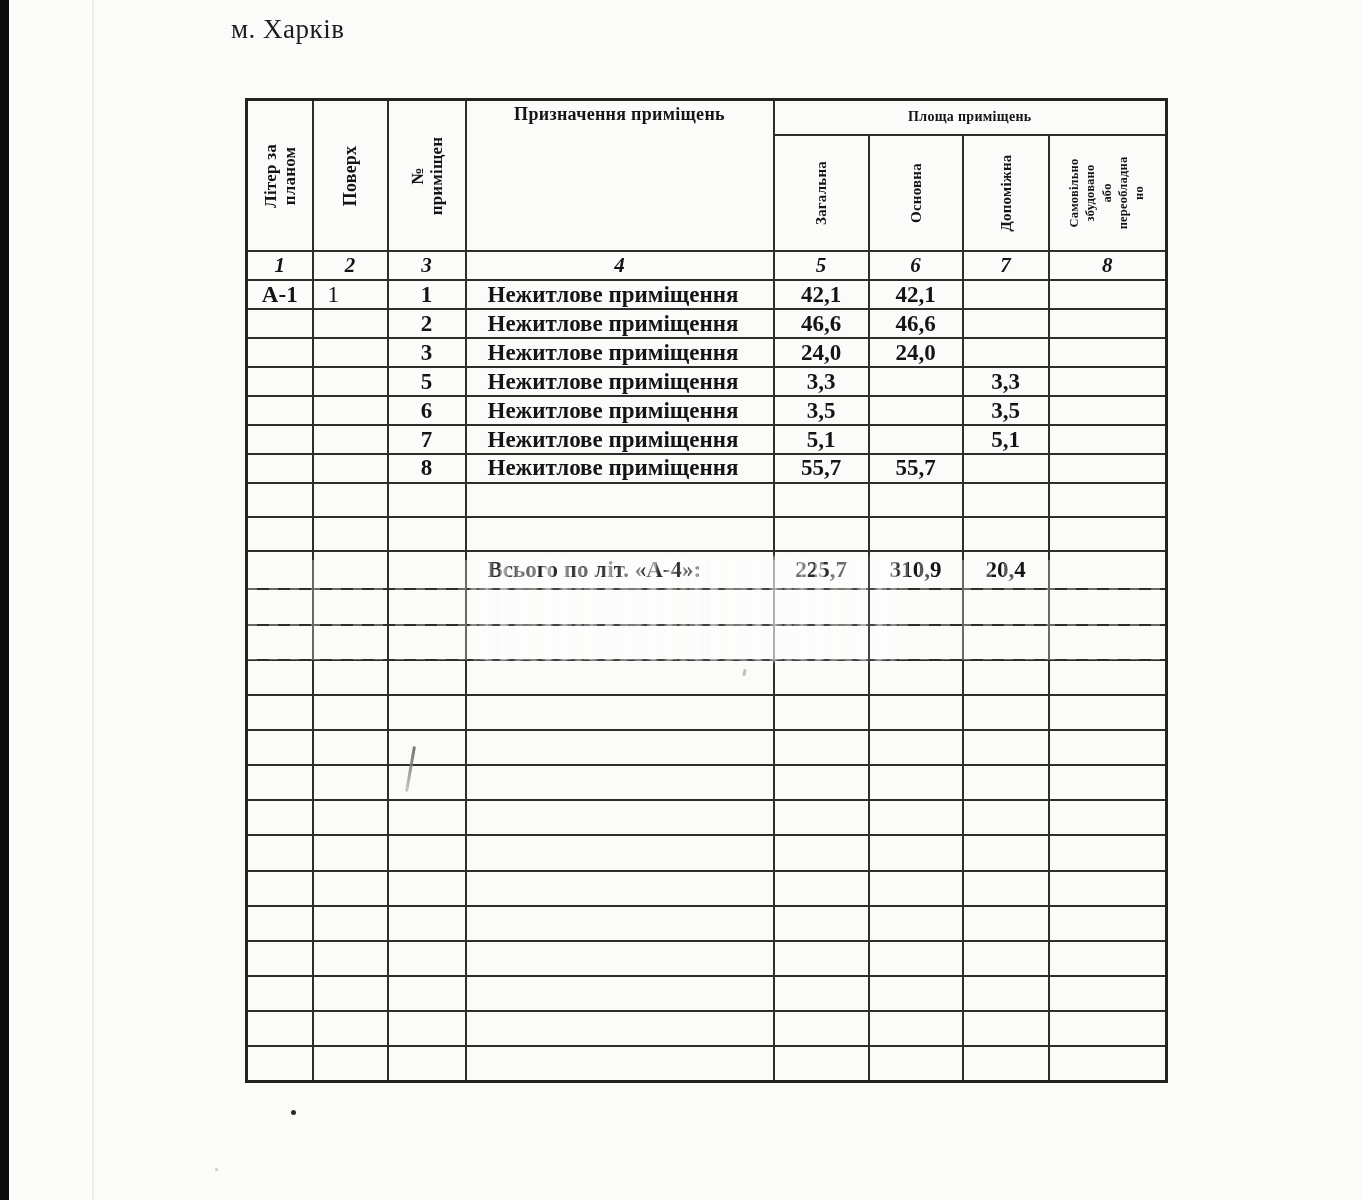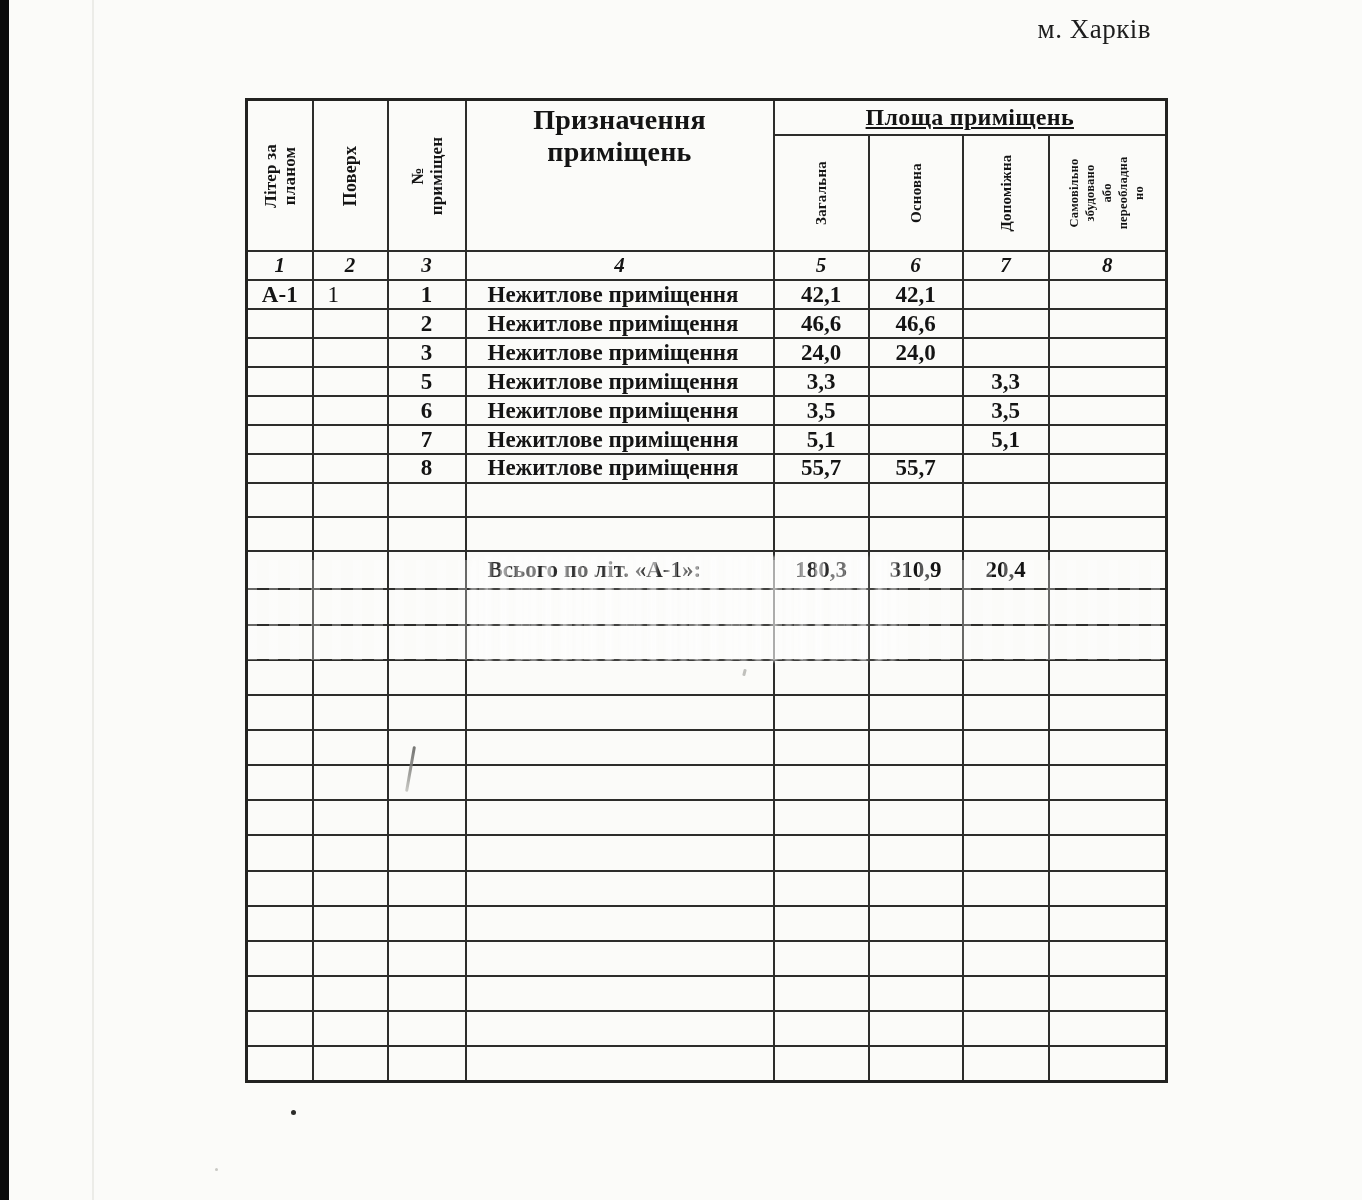--- a/index.html
+++ b/index.html
@@ -13,21 +13,21 @@
   .scan-edge {
     position:absolute; left:0; top:0; width:9px; height:1200px;
     background:#0b0b0b;
   }
   .faint-scan-line {
     position:absolute; left:92px; top:0; width:2px; height:1200px;
     background:rgba(190,190,185,0.25);
   }
   .doc-title {
     position:absolute; left:245px; top:14px; width:920px;
-    text-align:right; transform:translateX(-14px);
+    text-align:left; transform:translateX(-14px);
     font-size:27px; color:#1d1d1d; letter-spacing:0.5px;
   }
   .table-wrap {
     position:absolute; left:245px; top:98px; width:920px; height:985px;
   }
   table {
     width:100%; height:100%;
     border-collapse:collapse; table-layout:fixed;
     border:3px solid #232321;
   }
@@ -38,22 +38,22 @@
     font-weight:bold; color:#141414;
   }
   tr.hrow1 { height:34px; }
   tr.hrow2 { height:113px; }
   tr.numrow { height:28px; }
   tr.drow { height:26px; }
   tr.sumrow { height:37px; }
   tr.er-a td { height:33px; }
   tr.er-b td { height:34px; }
 
-  th.hband { font-size:24px; letter-spacing:0.3px;text-decoration:underline; }
-  th.hpurpose { vertical-align:top; padding-top:3px; font-size:28px; letter-spacing:0.3px; }
+  th.hband { font-size:14px; letter-spacing:0.3px; }
+  th.hpurpose { vertical-align:top; padding-top:3px; font-size:18px; letter-spacing:0.3px; }
   th.v { position:relative; }
   .vlabel {
     position:absolute; left:50%; top:50%;
     transform:translate(-50%,-50%) rotate(-90deg);
     white-space:pre; text-align:center;
     font-weight:bold; line-height:1.13; letter-spacing:0.2px;
   }
   .f17 { font-size:17px; }
   .f18 { font-size:18px; }
   .f15 { font-size:15px; }
@@ -249,22 +249,22 @@
           <td></td>
           <td></td>
           <td></td>
           <td></td>
         </tr>
 
       <tr class="sumrow">
         <td></td>
         <td></td>
         <td></td>
-        <td class="cell-left">Всього по літ. «А-1»:</td>
-        <td>180,3</td>
+        <td class="cell-left">Всього по літ. «А-4»:</td>
+        <td>225,7</td>
         <td>310,9</td>
         <td>20,4</td>
         <td></td>
       </tr>
 
       <tr class="er-b">
           <td></td>
           <td></td>
           <td></td>
           <td></td>

